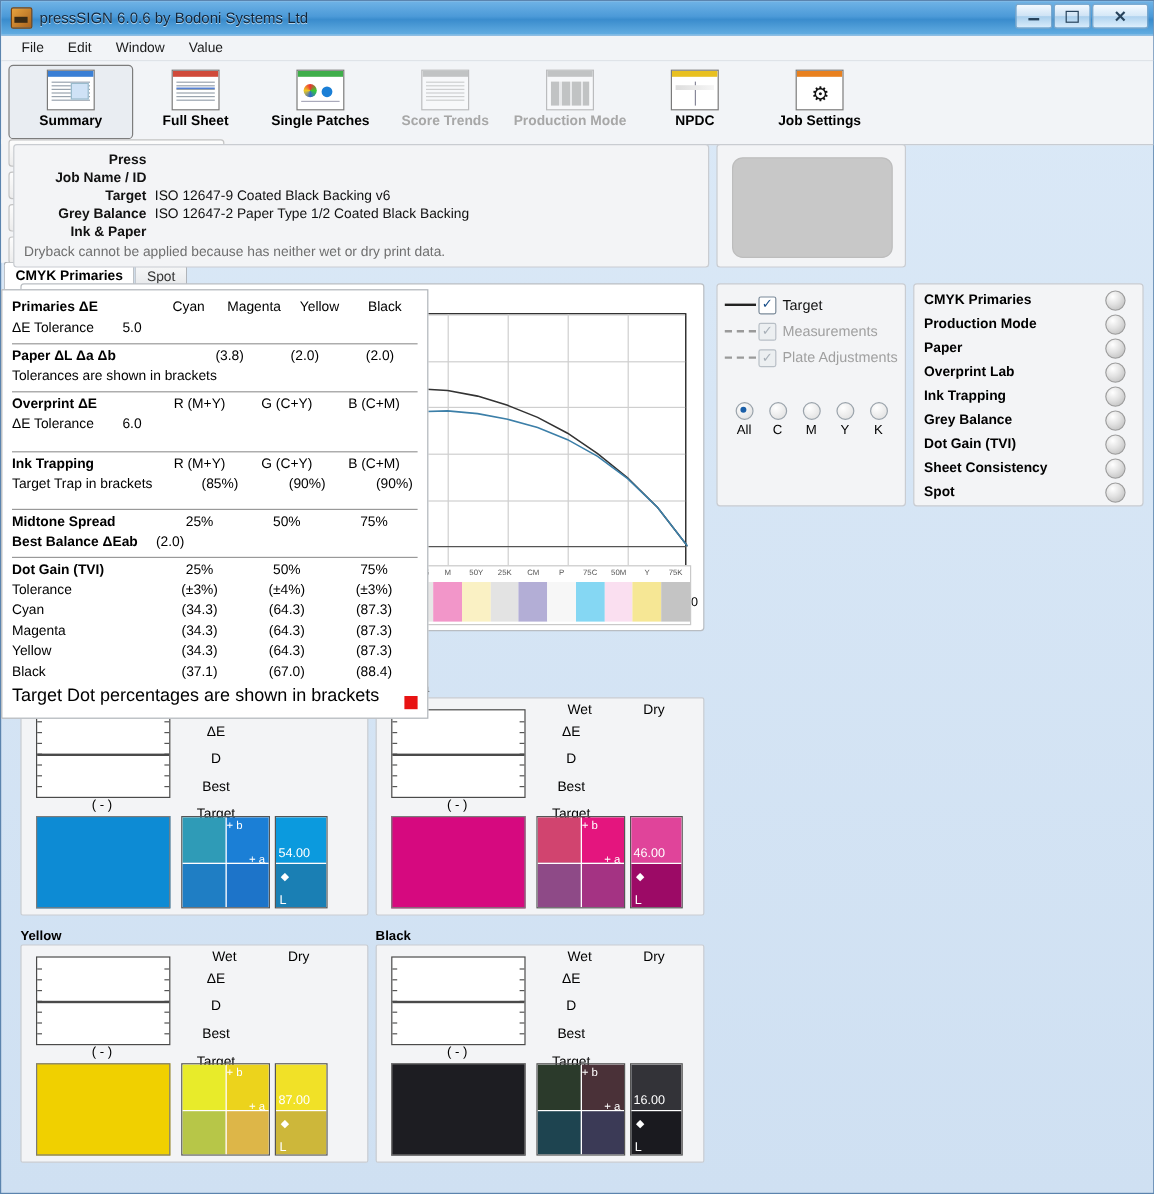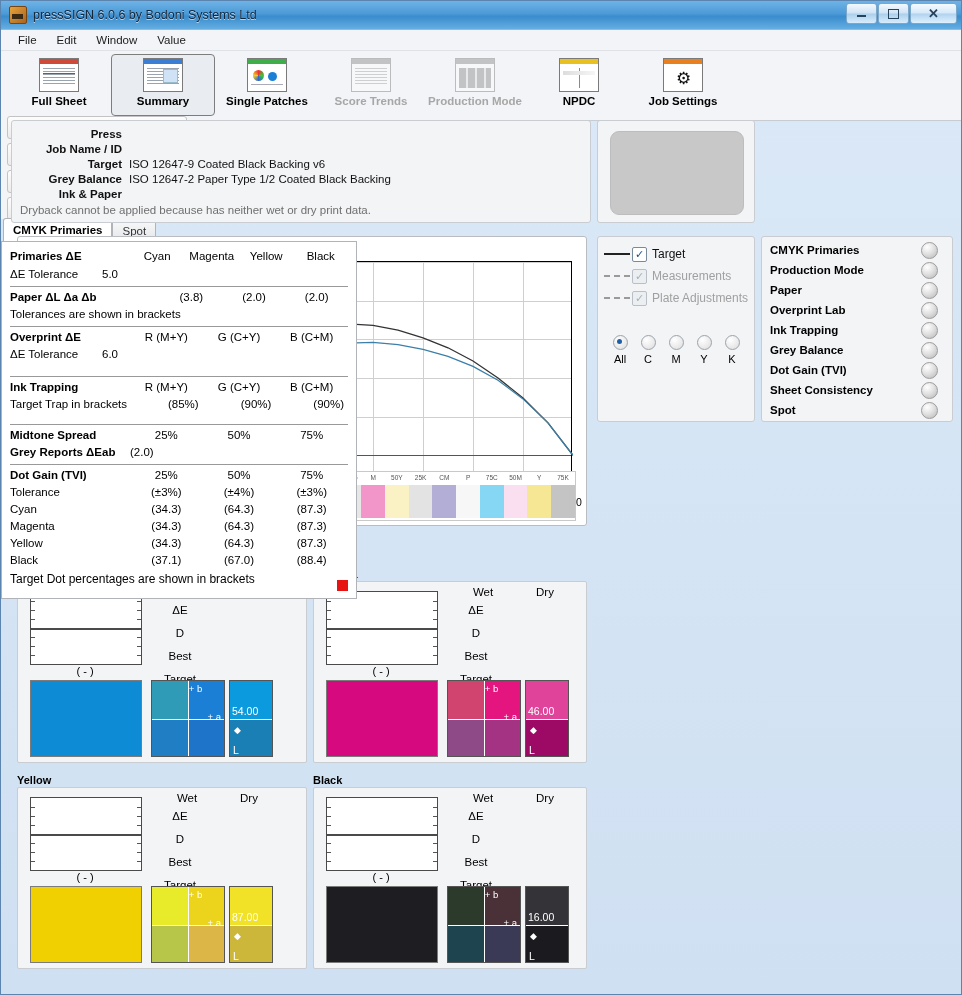--- a/index.html
+++ b/index.html
@@ -202,21 +202,21 @@
     padding:6px 8px;position:relative;font-size:11.5px;
   }
   .trow{display:flex;align-items:baseline;line-height:17px;}
   .trow .lab{flex:none;color:#000;}
   .trow .lab.b{font-weight:bold;}
   .cells{display:flex;flex:1;}
   .cells span{flex:1;text-align:center;color:#000;}
   .cells span.r{text-align:right;padding-right:4px;}
   .hr{height:1px;background:#999;margin:3px 0 2px 0;}
   .redsq{position:absolute;right:8px;bottom:7px;width:11px;height:11px;background:#e81313;}
-  .note{font-size:12px;color:#000;}
+  .note{font-size:15px;color:#000;}
 </style>
 </head>
 <body>
 
 <div class="app">
 
   <div class="titlebar">
     <div class="title-icon"></div>
     <div class="title-text">pressSIGN 6.0.6 by Bodoni Systems Ltd</div>
     <div class="winbtns">
@@ -233,49 +233,49 @@
   </div>
 
   <div class="menubar">
     <div class="mi">File</div>
     <div class="mi">Edit</div>
     <div class="mi">Window</div>
     <div class="mi">Value</div>
   </div>
 
   <div class="toolbar" id="toolbar">
+      <div class="tb selected">
+        <div class="ic">
+          <div class="bar" style="background: rgb(58, 127, 213);"></div>
+          <div class="lines">
+            <i></i>
+            <i></i>
+            <i></i>
+            <i></i>
+            <i></i>
+            <i></i>
+            <div style="position:absolute;right:1px;top:1px;width:13px;height:12px;background:#cfe2f6;border:1px solid #9bc"></div>
+          </div>
+        </div>
+        <div class="lbl">Summary</div>
+      </div>
       <div class="tb">
         <div class="ic">
           <div class="bar" style="background: rgb(208, 74, 58);"></div>
           <div class="lines">
             <i></i>
             <i></i>
             <i></i>
             <i></i>
             <i></i>
             <i></i>
             <div style="position:absolute;left:0;right:0;top:5px;height:1px;background:#36c"></div>
           </div>
         </div>
         <div class="lbl">Full Sheet</div>
-      </div>
-      <div class="tb selected">
-        <div class="ic">
-          <div class="bar" style="background: rgb(58, 127, 213);"></div>
-          <div class="lines">
-            <i></i>
-            <i></i>
-            <i></i>
-            <i></i>
-            <i></i>
-            <i></i>
-            <div style="position:absolute;right:1px;top:1px;width:13px;height:12px;background:#cfe2f6;border:1px solid #9bc"></div>
-          </div>
-        </div>
-        <div class="lbl">Summary</div>
       </div>
       <div class="tb">
         <div class="ic">
           <div class="bar" style="background: rgb(63, 174, 74);"></div>
           <div class="lines">
             <div style="position:absolute;left:2px;top:2px;width:11px;height:11px;border-radius:50%;background:conic-gradient(#e33,#3c3,#36c,#ec2,#e33)"></div>
             <div style="position:absolute;left:17px;top:4px;width:9px;height:9px;border-radius:50%;background:#1b7fd6"></div>
             <div style="position:absolute;left:0;top:16px;right:0;height:1px;background:#aab"></div>
           </div>
         </div>
@@ -834,21 +834,21 @@
 
         <div class="trow">
           <div class="lab b" style="width:120px;">Midtone Spread</div>
           <div class="cells">
             <span>25%</span>
             <span>50%</span>
             <span>75%</span>
           </div>
         </div>
         <div class="trow">
-          <div class="lab b" style="width:120px;">Grey Reports ΔEab</div>
+          <div class="lab b" style="width:120px;">Best Balance ΔEab</div>
           <div class="lab">(2.0)</div>
         </div>
         <div class="hr"></div>
 
         <div class="trow">
           <div class="lab b" style="width:120px;">Dot Gain (TVI)</div>
           <div class="cells">
             <span>25%</span>
             <span>50%</span>
             <span>75%</span>

